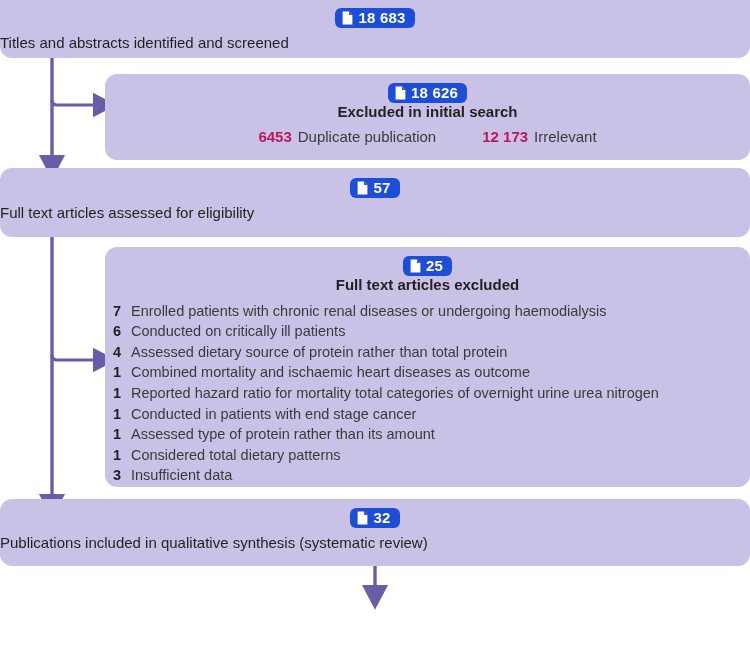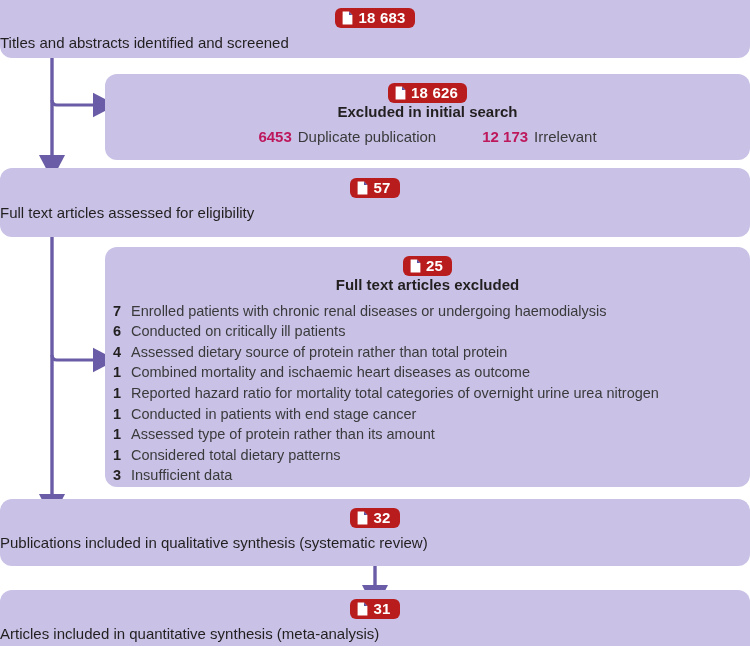--- a/index.html
+++ b/index.html
@@ -50,21 +50,21 @@
   
   .badge-row {
     display: flex;
     justify-content: center;
     align-items: center;
   }
   .badge {
     display: inline-flex;
     align-items: center;
     gap: 5px;
-    background: #b91c1c;
+    background: #1d4ed8;
     color: #ffffff;
     border-radius: 6px;
     padding: 2px 9px 3px 7px;
     font-size: 15px;
     font-weight: bold;
     line-height: 1;
     letter-spacing: .2px;
   }
   .doc-icon {
     display: inline-block;
@@ -238,28 +238,14 @@
             <path d="M0.6,0.6 H7.0 L10.4,3.9 V13.4 H0.6 Z" fill="#ffffff"></path>
             <path d="M7.0,0.6 L10.4,3.9 H7.0 Z" fill="#5c4f9e"></path>
           </svg>
         </span>
         <span>32</span>
       </span>
     </div>
     <div class="caption">Publications included in qualitative synthesis (systematic review)</div>
   </div>
 
-  <div class="box full" style="top:590px; height:56px; border-radius:12px 12px 0 0;">
-    <div class="badge-row" style="margin-top:9px;">
-      <span class="badge">
-        <span class="doc-icon">
-          <svg width="11" height="14" viewBox="0 0 11 14">
-            <path d="M0.6,0.6 H7.0 L10.4,3.9 V13.4 H0.6 Z" fill="#ffffff"></path>
-            <path d="M7.0,0.6 L10.4,3.9 H7.0 Z" fill="#5c4f9e"></path>
-          </svg>
-        </span>
-        <span>31</span>
-      </span>
-    </div>
-    <div class="caption">Articles included in quantitative synthesis (meta-analysis)</div>
-  </div>
 
 </div>
 
 </body></html>

